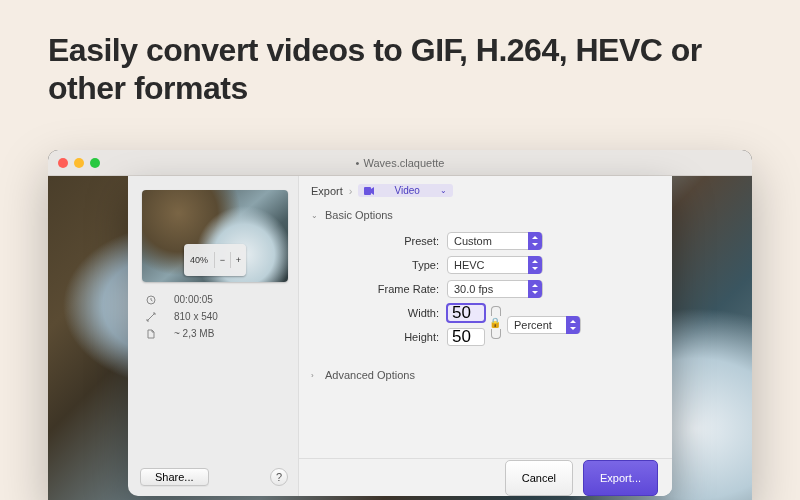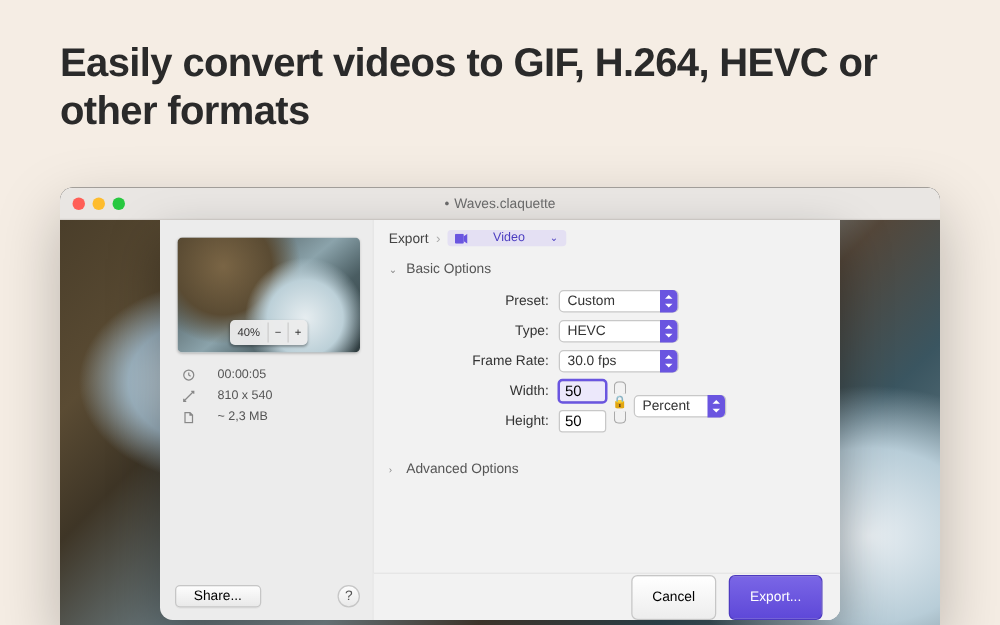--- a/index.html
+++ b/index.html
@@ -43,21 +43,21 @@
   .preview {
     width: 146px; height: 92px; border-radius: 4px; position: relative; overflow: hidden;
     background:
       radial-gradient(circle at 70% 70%, #e6edf0 0%, #bcd0d8 25%, transparent 40%),
       radial-gradient(circle at 25% 25%, #7a6545 0%, #5a4b33 30%, transparent 48%),
       linear-gradient(140deg, #3f4c4f 0%, #5a6a6e 25%, #8ba3ab 50%, #4a5d62 70%, #2f3c3f 100%);
     box-shadow: 0 1px 2px rgba(0,0,0,0.2);
   }
   .zoom-pill {
     position: absolute; bottom: 6px; left: 50%; transform: translateX(-50%);
-    background: rgba(236,236,236,0.95); border-radius: 4px; height: 20px;
+    background: rgba(236,236,236,0.95); border-radius: 4px; height: 32px;
     display: flex; align-items: center; font-size: 9px; color: #333;
     box-shadow: 0 1px 2px rgba(0,0,0,0.3);
   }
   .zoom-val { padding: 0 6px; }
   .zoom-btn { width: 16px; height: 16px; display: flex; align-items: center; justify-content: center; cursor: pointer; border-left: 1px solid #ccc; }
 
   .meta { margin-top: 12px; font-size: 10px; color: #555; display: flex; flex-direction: column; gap: 6px; padding-left: 4px; }
   .meta-row { display: flex; align-items: center; gap: 18px; }
   .meta-ic { width: 10px; display: flex; justify-content: center; color: #888; }
 
@@ -93,21 +93,21 @@
   }
   .popup .cap {
     position: absolute; right: 0; top: -1px; bottom: -1px; width: 14px;
     background: #6a55e0; border-radius: 0 4px 4px 0; display: flex; align-items: center; justify-content: center;
   }
   .popup .cap::before { content: ""; border-left: 3px solid transparent; border-right: 3px solid transparent; border-bottom: 3px solid #fff; position: absolute; top: 4px; }
   .popup .cap::after  { content: ""; border-left: 3px solid transparent; border-right: 3px solid transparent; border-top: 3px solid #fff; position: absolute; bottom: 4px; }
 
   .num-input {
     width: 38px; height: 18px; border: 1px solid #c8c8c8; border-radius: 3px; background: #fff;
-    font-size: 12px; padding: 0 4px; text-align: left;
+    font-size: 17px; padding: 0 4px; text-align: left;
   }
   .num-input.focus { outline: 2px solid #6a55e0; outline-offset: -1px; background: #ece8fb; }
 
   .link-col { display: flex; flex-direction: column; align-items: center; justify-content: center; width: 22px; height: 42px; position: relative; }
   .link-u { width: 10px; height: 10px; border: 1px solid #aaa; border-bottom: none; border-radius: 4px 4px 0 0; }
   .link-d { width: 10px; height: 10px; border: 1px solid #aaa; border-top: none; border-radius: 0 0 4px 4px; }
   .lock { font-size: 10px; color: #777; margin: 1px 0; }
 
   .advanced { margin-top: 12px; }
 

